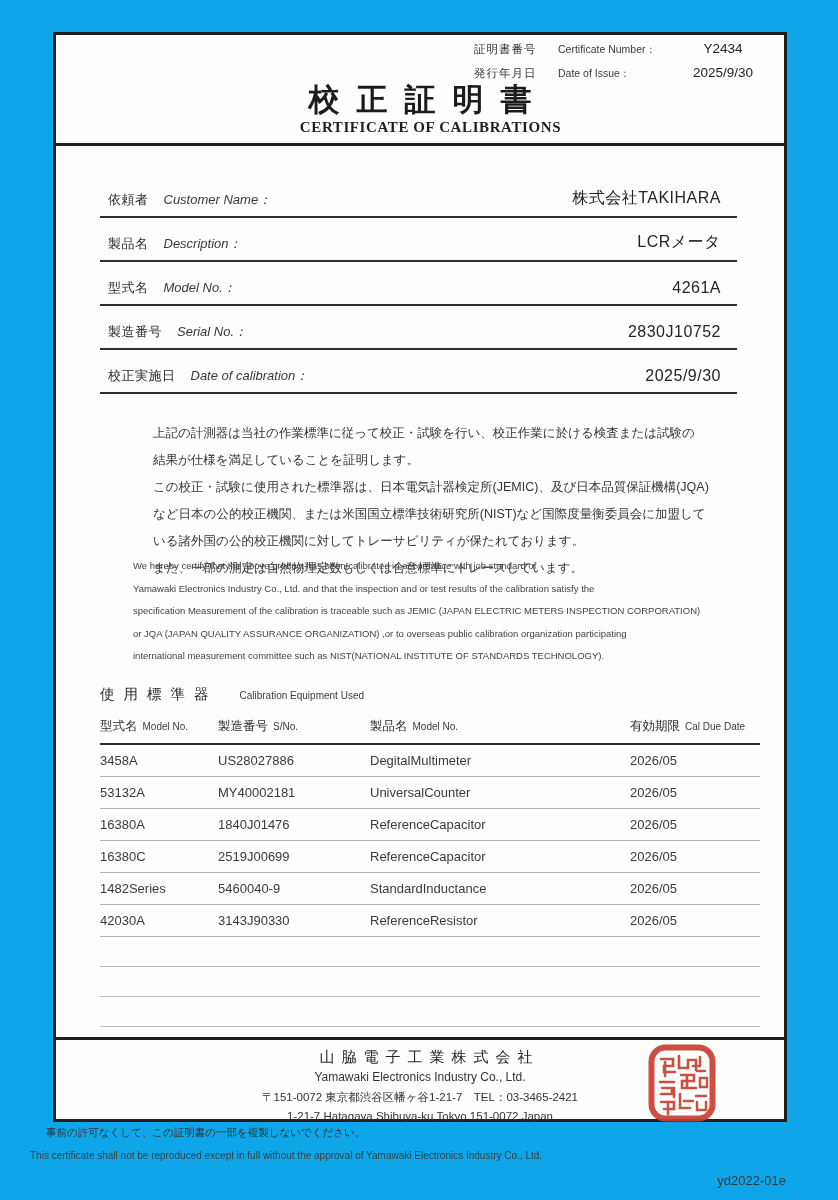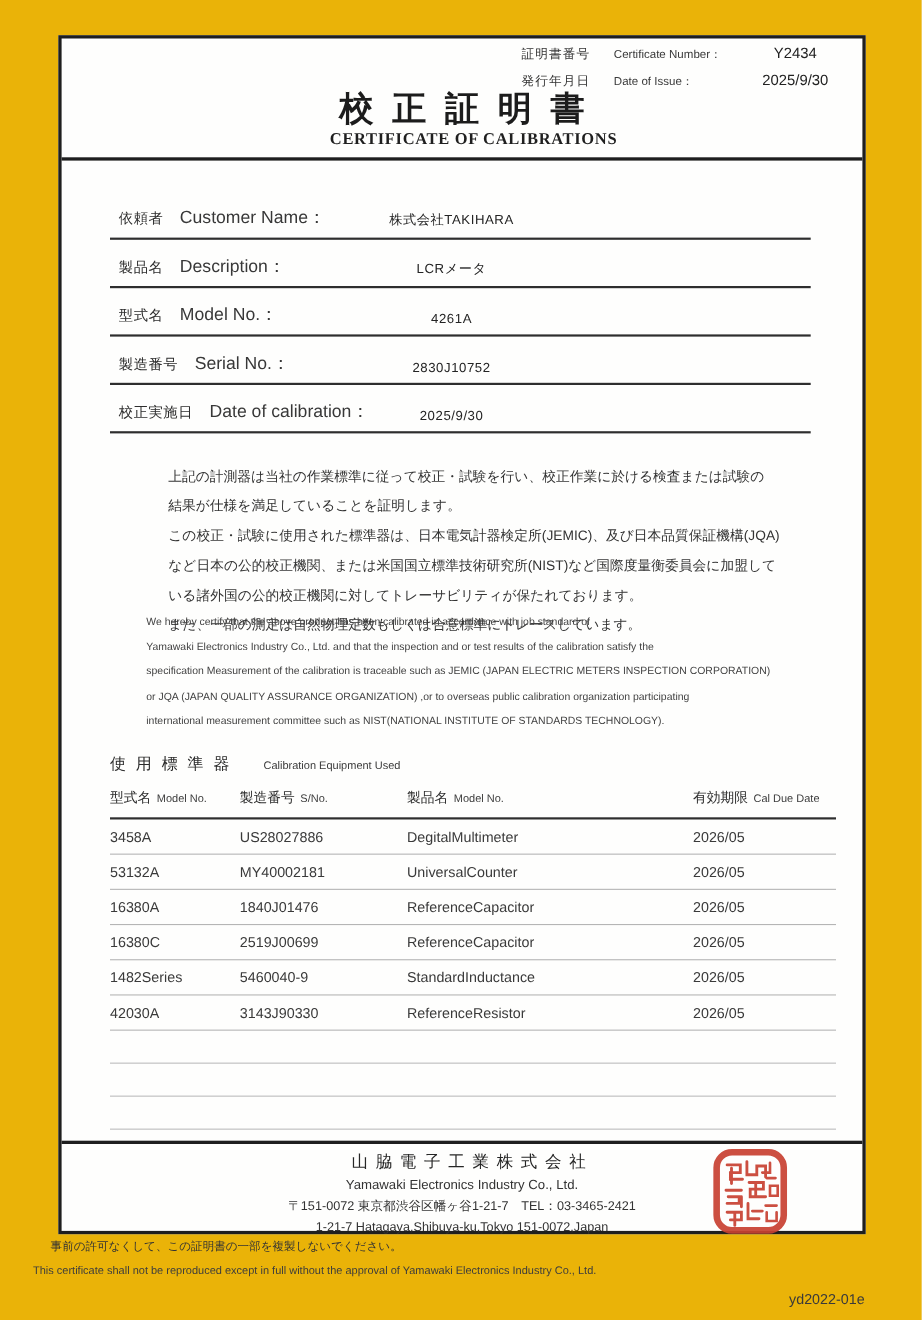--- a/index.html
+++ b/index.html
@@ -1,17 +1,17 @@
 <!DOCTYPE html>
 <html><head>
 <meta charset="utf-8">
 <style>
   html,body{margin:0;padding:0;background:#f6f6f4;}
   .page{
-    position:relative;width:838px;height:1200px;background:#eab308;
+    position:relative;width:838px;height:1200px;background:#0ea5e9;
     font-family:"Liberation Sans","DejaVu Sans",sans-serif;color:#2f2f2f;overflow:hidden;
   }
   .doc-border{
     position:absolute;left:53px;top:32px;width:728px;height:1084px;
     border:3px solid #1f1f1f;background:#fefefd;
   }
   
   .cert-header{position:absolute;left:418px;top:6px;width:302px;font-size:11.5px;color:#333;}
   .cert-row{display:flex;align-items:baseline;height:24px;}
   .cert-row .jp{width:84px;letter-spacing:1px;}
@@ -26,24 +26,24 @@
   .title-en{
     font-family:"Liberation Serif","DejaVu Serif",serif;font-size:15px;font-weight:700;
     color:#1f1f1f;letter-spacing:0.6px;margin-top:0px;margin-left:21px;
   }
   .divider-top{position:absolute;left:0;right:0;top:108px;height:3px;background:#1f1f1f;}
   
   .fields{position:absolute;left:44px;top:139px;width:637px;}
   .field-row{position:relative;height:42px;border-bottom:2px solid #2e2e2e;}
   .field-row .labels{position:absolute;left:8px;bottom:7px;display:flex;align-items:baseline;text-align:right;}
   .field-row .jp{font-size:13px;color:#2d2d2d;margin-right:15px;letter-spacing:0.5px;}
-  .field-row .en{font-size:16px;color:#383838;}
+  .field-row .en{font-size:13px;color:#383838;font-style:italic;}
   .field-row .val{
-    position:absolute;left:0;right:16px;bottom:7px;text-align:center;
-    font-size:12px;color:#242424;letter-spacing:0.5px;
+    position:absolute;left:0;right:16px;bottom:7px;text-align:right;
+    font-size:16px;color:#242424;letter-spacing:0.5px;
   }
   
   .statement-jp{position:absolute;left:97px;top:385px;font-size:12.5px;line-height:27px;color:#333;white-space:nowrap;}
   .statement-en{position:absolute;left:77px;top:520px;font-size:9.5px;line-height:22.5px;color:#424242;white-space:nowrap;}
   
   .equip-title{position:absolute;left:44px;top:650px;display:flex;align-items:baseline;}
   .equip-title .jp{font-size:14.5px;color:#2b2b2b;letter-spacing:9px;}
   .equip-title .en{font-size:10px;color:#3a3a3a;margin-left:22px;}
   .equip-table{position:absolute;left:44px;top:681px;width:660px;}
   .t-head{display:grid;grid-template-columns:118px 152px 260px 1fr;height:29px;align-items:end;border-bottom:2px solid #2e2e2e;padding-bottom:12px;box-sizing:border-box;}

